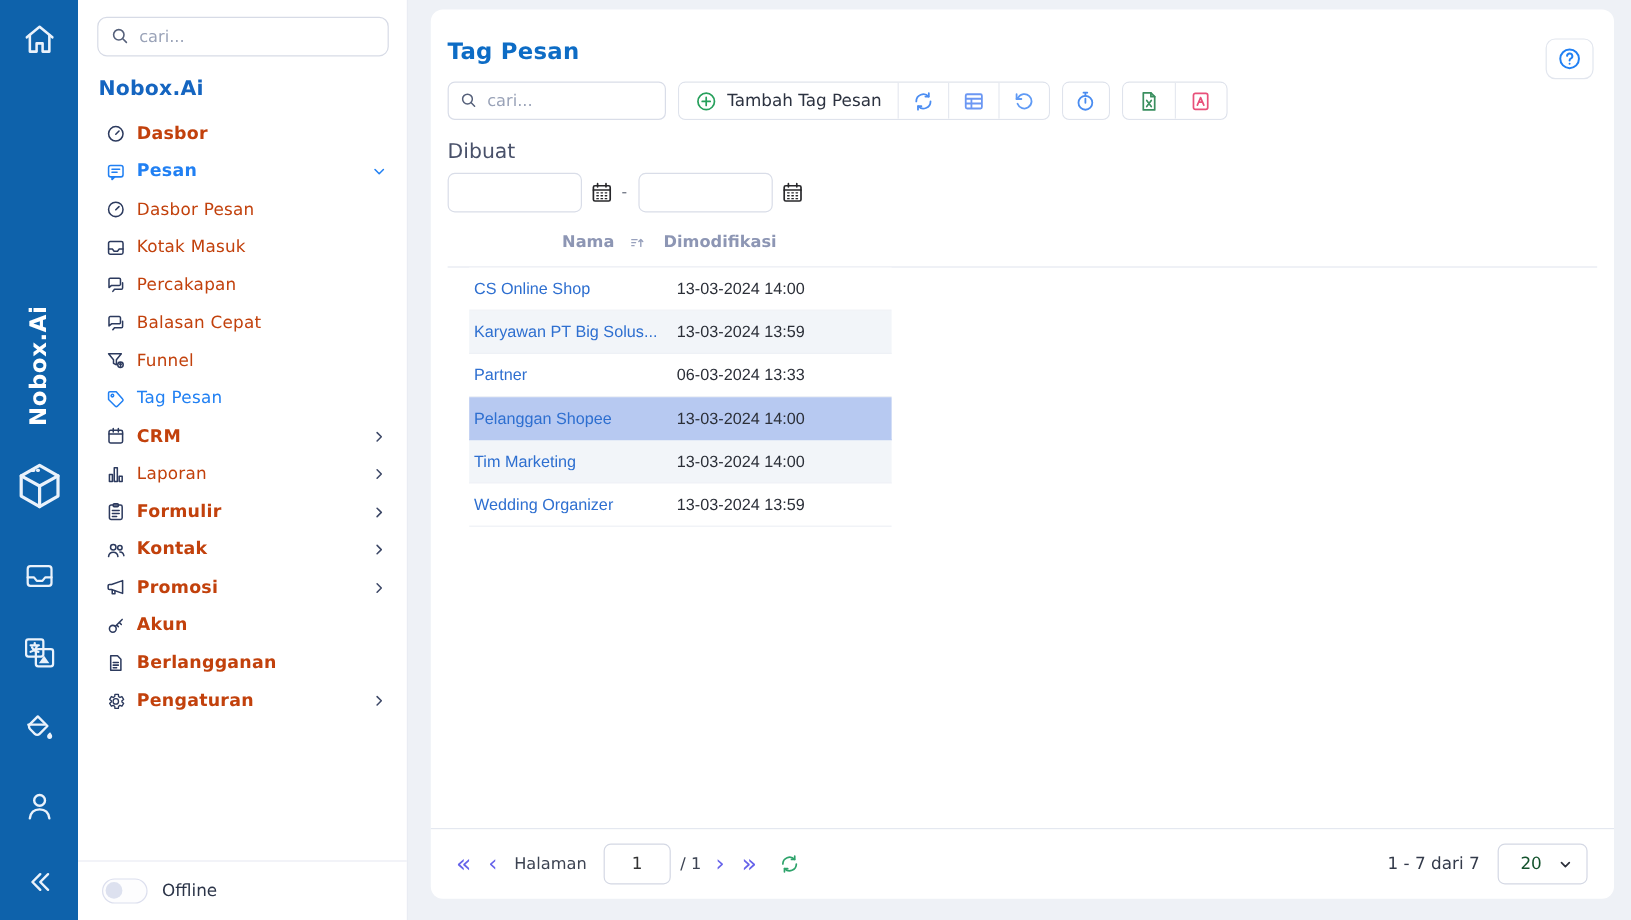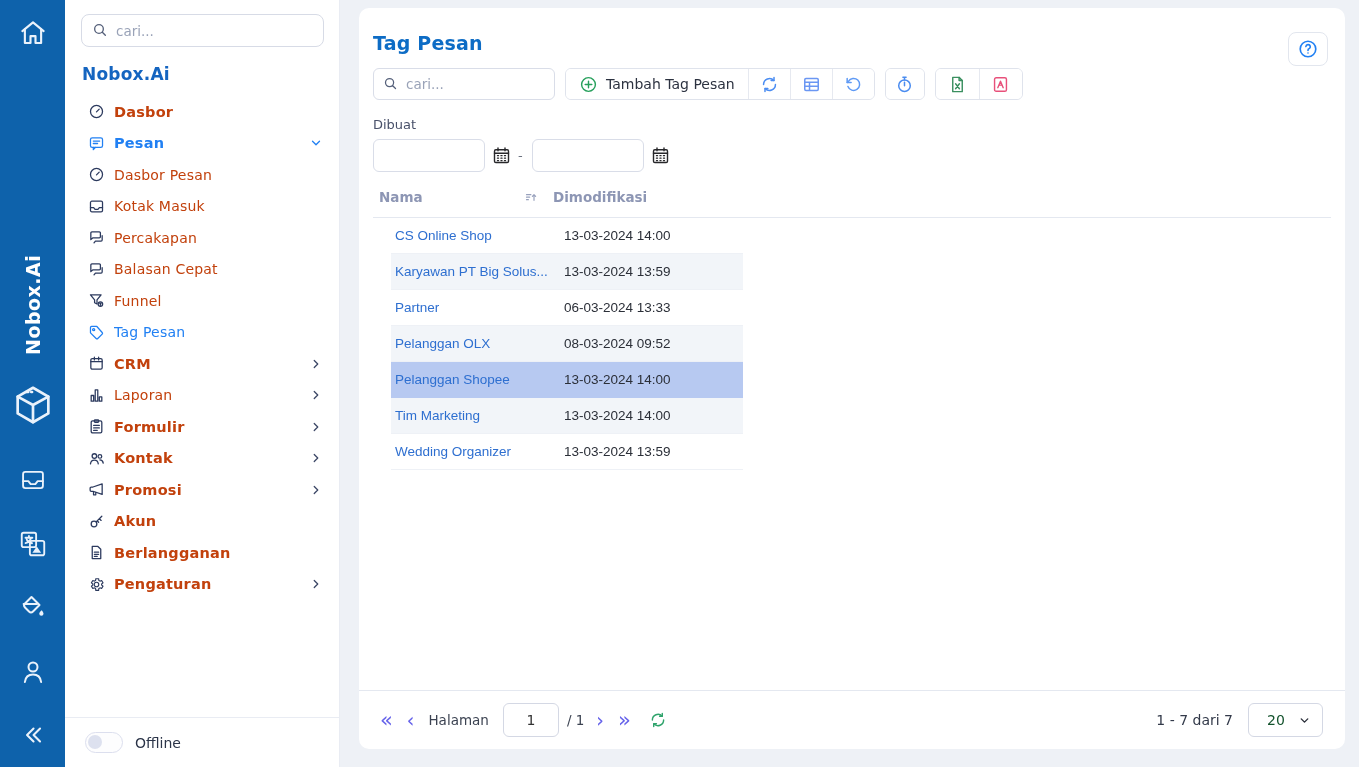--- a/index.html
+++ b/index.html
@@ -45,28 +45,28 @@
   .tb-search { position:relative; }
   .tb-search input { width:182px; height:32px; border:1px solid #d9dde8; border-radius:6px; padding:0 10px 0 32px; font-size:13.5px; color:#333; outline:none; font-family:inherit; }
   .tb-search input::placeholder { color:#9aa3b8; }
   .tb-search .s-icon { position:absolute; left:10px; top:8px; color:#55607a; }
   .btn-group { display:flex; align-items:stretch; height:32px; border:1px solid #dfe3ec; border-radius:6px; background:#fff; overflow:hidden; }
   .seg { display:flex; align-items:center; justify-content:center; cursor:pointer; background:#fff; border:none; font-family:inherit; }
   .seg + .seg { border-left:1px solid #e6e9f0; }
   .seg.add { gap:8px; padding:0 13px; font-size:14px; color:#2c3240; }
   .seg.iconbtn { width:42px; }
 
-  .filter-label { margin:17px 14px 0 14px; font-size:13px; color:#49516a; }
+  .filter-label { margin:17px 14px 0 14px; font-size:17px; color:#49516a; }
   .filter-row { display:flex; align-items:center; margin:7px 14px 0 14px; }
   .date-input { width:112px; height:33px; border:1px solid #d9dde8; border-radius:6px; padding:0 8px; font-size:13px; color:#333; outline:none; font-family:inherit; }
   .cal-btn { background:none; border:none; margin-left:6px; cursor:pointer; color:#27272a; display:flex; align-items:center; }
   .dash { margin:0 9px 0 6px; color:#6b7280; font-size:13px; }
 
   .thead { display:flex; align-items:center; margin:17px 14px 0 14px; padding:0 0 12px 6px; border-bottom:1px solid #e4e8f0; }
-  .th-name { width:168px; display:flex; align-items:center; justify-content:space-between; font-size:13.5px; font-weight:600; color:#8d96b4; }
+  .th-name { width:168px; display:flex; align-items:center; justify-content:flex-end; font-size:13.5px; font-weight:600; color:#8d96b4;gap:12px; }
   .th-mod { font-size:13.5px; font-weight:600; color:#8d96b4; padding-left:6px; }
   .sort-icon { color:#98a1bd; margin-right:8px; }
 
   .rows { margin-left:32px; width:352px; }
   .trow { display:flex; align-items:center; height:36px; padding-left:4px; border-bottom:1px solid #eef1f6; background:#fff; cursor:pointer; }
   .trow.alt { background:#f2f5f9; }
   .trow.selected { background:#b7c9f1; border-bottom-color:#b7c9f1; }
   .cell-name { width:169px; font-size:13.5px; color:#2e6fd0; font-family:"Liberation Sans",sans-serif; white-space:nowrap; overflow:hidden; }
   .cell-mod { font-size:13.5px; color:#2b2f38; font-family:"Liberation Sans",sans-serif; }
 
@@ -475,24 +475,20 @@
         <span class="cell-name">CS Online Shop</span>
         <span class="cell-mod">13-03-2024 14:00</span>
       </div>
       <div class="trow alt">
         <span class="cell-name">Karyawan PT Big Solus...</span>
         <span class="cell-mod">13-03-2024 13:59</span>
       </div>
       <div class="trow">
         <span class="cell-name">Partner</span>
         <span class="cell-mod">06-03-2024 13:33</span>
-      </div>
-      <div class="trow alt">
-        <span class="cell-name">Pelanggan OLX</span>
-        <span class="cell-mod">08-03-2024 09:52</span>
       </div>
       <div class="trow selected">
         <span class="cell-name">Pelanggan Shopee</span>
         <span class="cell-mod">13-03-2024 14:00</span>
       </div>
       <div class="trow alt">
         <span class="cell-name">Tim Marketing</span>
         <span class="cell-mod">13-03-2024 14:00</span>
       </div>
       <div class="trow">

